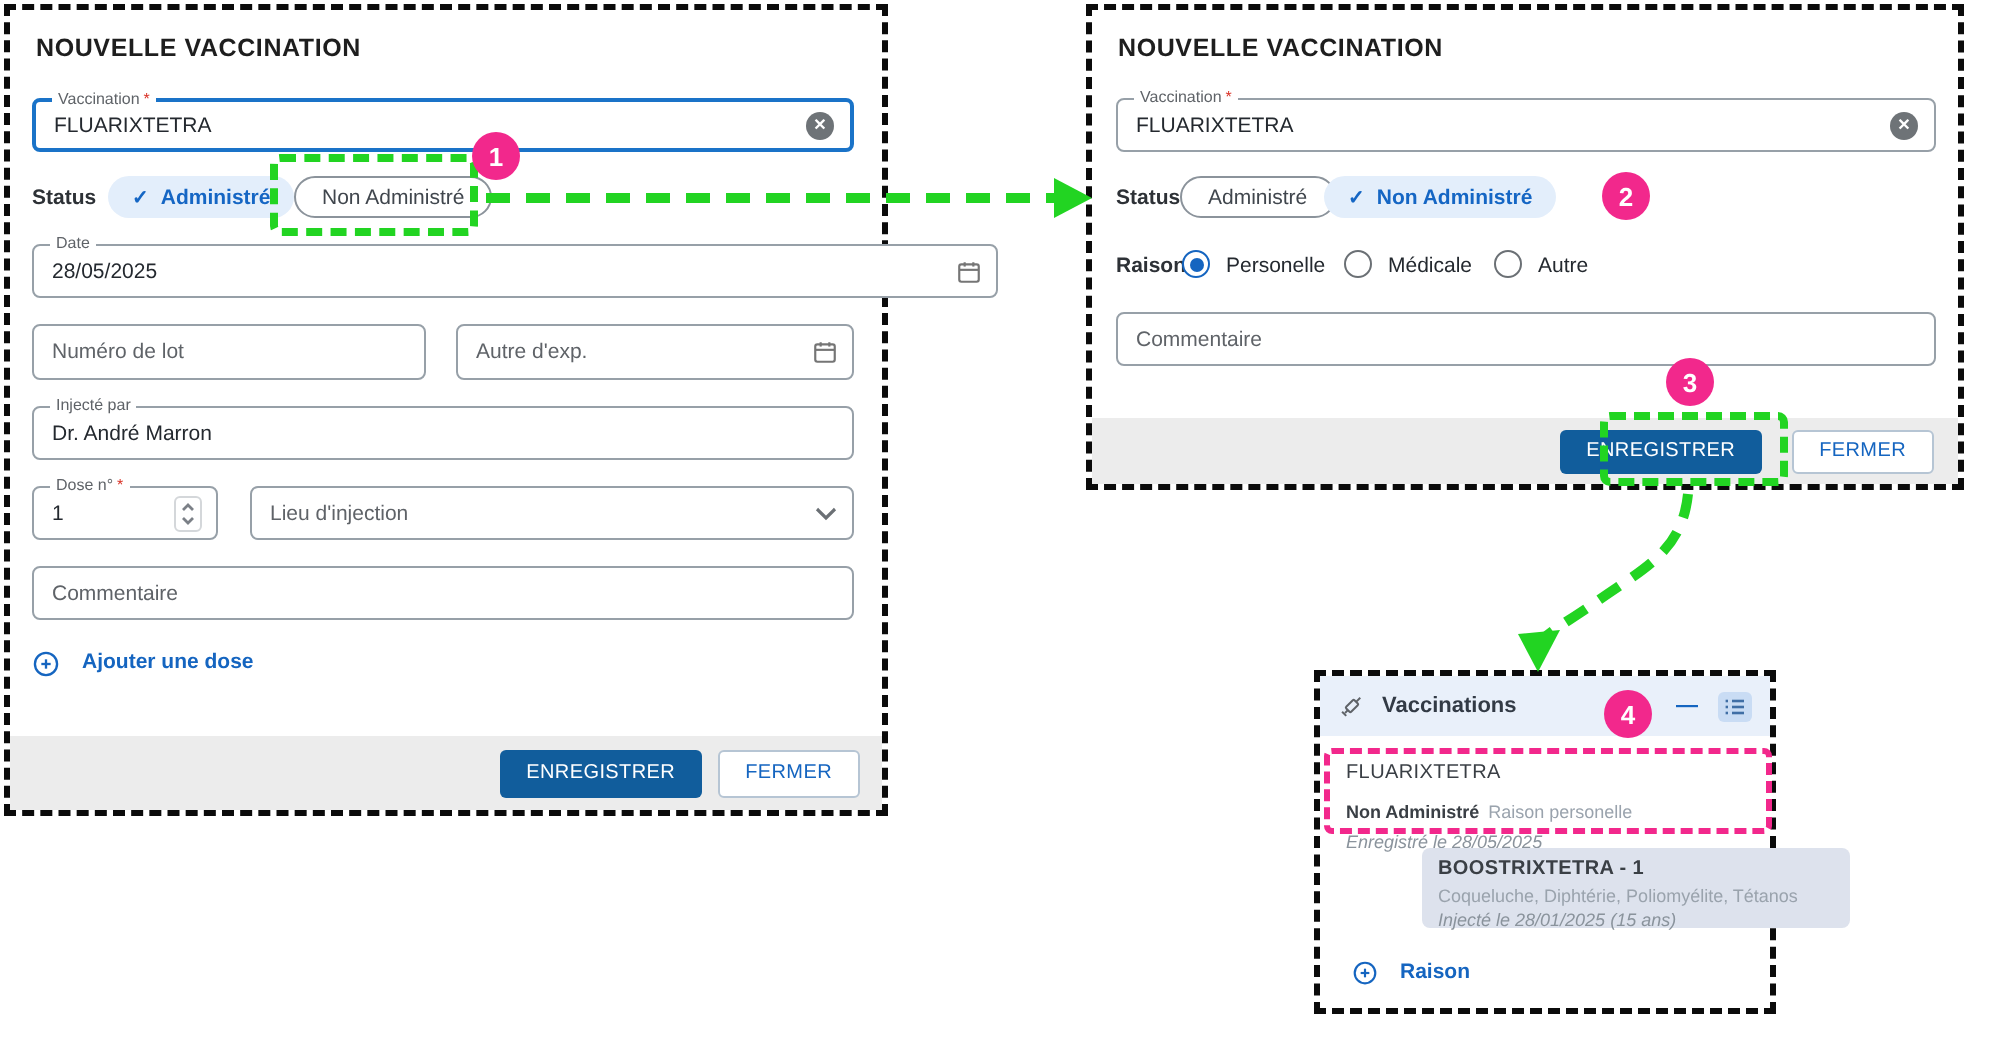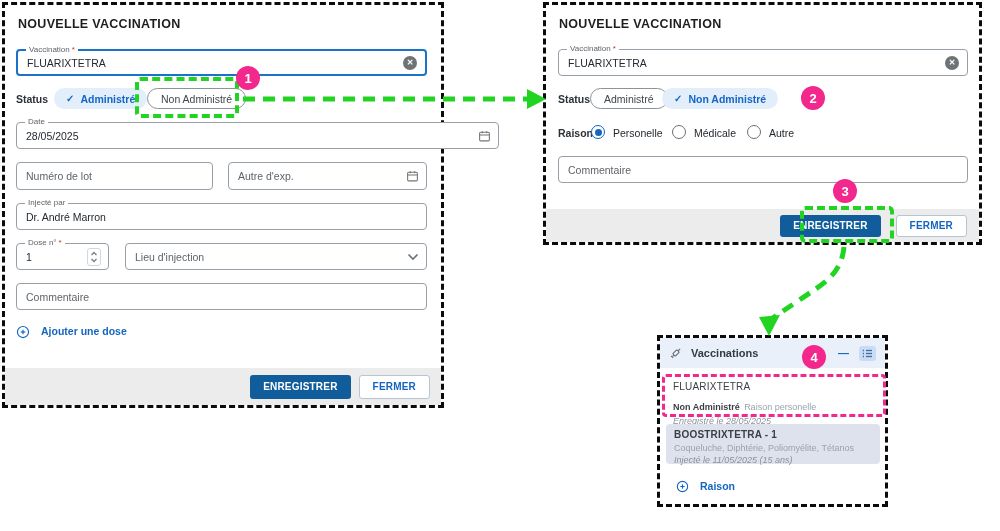--- a/index.html
+++ b/index.html
@@ -28,41 +28,41 @@
   .chip.out { border:1px solid #8b939b; color:#40464d; background:#fff; padding:0 13px; }
   .chk { font-size:10px; }
 
   .radio { position:absolute; width:14px; height:14px; border:1.5px solid #6b7075; border-radius:50%; box-sizing:border-box;
     display:flex; align-items:center; justify-content:center; background:#fff; cursor:pointer; }
   .radio.sel { border-color:#1565c0; }
   .radio .dot { width:7px; height:7px; border-radius:50%; background:#1565c0; }
   .radio-label { position:absolute; font-size:10.5px; color:#24292f; }
 
   .footer { position:absolute; left:0; right:0; bottom:0; background:#ececec; display:flex; align-items:center; justify-content:flex-end; }
-  .btn { height:24px; display:inline-flex; align-items:center; justify-content:center; font-size:10px; font-weight:bold;
+  .btn { height:24px; display:inline-flex; align-items:center; justify-content:center; font-size:10px; font-weight:normal;
     border-radius:3px; padding:0 13px; letter-spacing:.2px; box-sizing:border-box; cursor:pointer; white-space:nowrap; }
   .btn.primary { background:#115d9c; color:#fff; }
   .btn.secondary { background:#fff; color:#1565c0; border:1px solid #b6c5d4; }
 
   .link-row { position:absolute; display:flex; gap:11px; color:#1565c0; font-size:10.5px; font-weight:bold; cursor:pointer; }
 
   
   .hl { position:absolute; border:4px dashed #22d422; border-radius:5px; box-sizing:border-box; z-index:20; }
   .badge { position:absolute; width:24px; height:24px; border-radius:50%; background:#f2288c; color:#fff; font-weight:bold;
     font-size:13px; display:flex; align-items:center; justify-content:center; z-index:40; }
   #arrows { position:absolute; left:0; top:0; z-index:25; pointer-events:none; }
 
   
   .vx-header { position:absolute; left:0; top:0; right:0; height:30px; background:#e9f0fa; display:flex; align-items:center; padding:0 9px; box-sizing:border-box; }
   .vx-title { font-size:11px; font-weight:bold; color:#323a45; margin-left:8px; }
   .vx-minus { margin-left:auto; color:#1565c0; font-weight:bold; font-size:11px; cursor:pointer; }
   .vx-listbtn { margin-left:10px; width:17px; height:15px; background:#c9dcf4; border-radius:3px; display:flex; align-items:center; justify-content:center; cursor:pointer; }
   .vx-card { position:absolute; box-sizing:border-box; line-height:1.35; }
   .vx-card.pink { border:3px dashed #f2288c; border-radius:4px; background:#fff; padding:3px 8px; }
-  .vx-card.gray { background:#dde2ed; border-radius:4px; padding:4px 8px; }
+  .vx-card.gray { background:#dde2ed; border-radius:4px; padding:4px 8px;margin-left:45px; }
   .vx-name { font-size:10px; color:#3a3f45; letter-spacing:.2px; }
   .vx-name.b { font-weight:bold; }
   .vx-sub { font-size:9px; color:#9aa3ad; }
   .vx-status { font-size:9px; font-weight:bold; color:#3a3f45; }
   .vx-note { font-size:9px; font-style:italic; color:#8a939c; }
 </style>
 </head>
 <body>
 
 <div id="stage">
@@ -227,21 +227,21 @@
       <div>
         <span class="vx-status">Non Administré</span>
         <span class="vx-sub">Raison personelle</span>
       </div>
       <div class="vx-note">Enregistré le 28/05/2025</div>
     </div>
 
     <div class="vx-card gray" style="left:6px;top:86px;width:214px;height:40px;">
       <div class="vx-name b">BOOSTRIXTETRA - 1</div>
       <div class="vx-sub">Coqueluche, Diphtérie, Poliomyélite, Tétanos</div>
-      <div class="vx-note">Injecté le 11/05/2025 (15 ans)</div>
+      <div class="vx-note">Injecté le 28/01/2025 (15 ans)</div>
     </div>
 
     <div class="link-row" style="left:16px;top:142px;">
       <svg width="13" height="13" viewBox="0 0 24 24" fill="none" stroke="#1565c0" stroke-width="2">
           <circle cx="12" cy="12" r="9.5"></circle>
           <line x1="12" y1="8" x2="12" y2="16"></line>
           <line x1="8" y1="12" x2="16" y2="12"></line>
         </svg>
       <span>Raison</span>
     </div>

